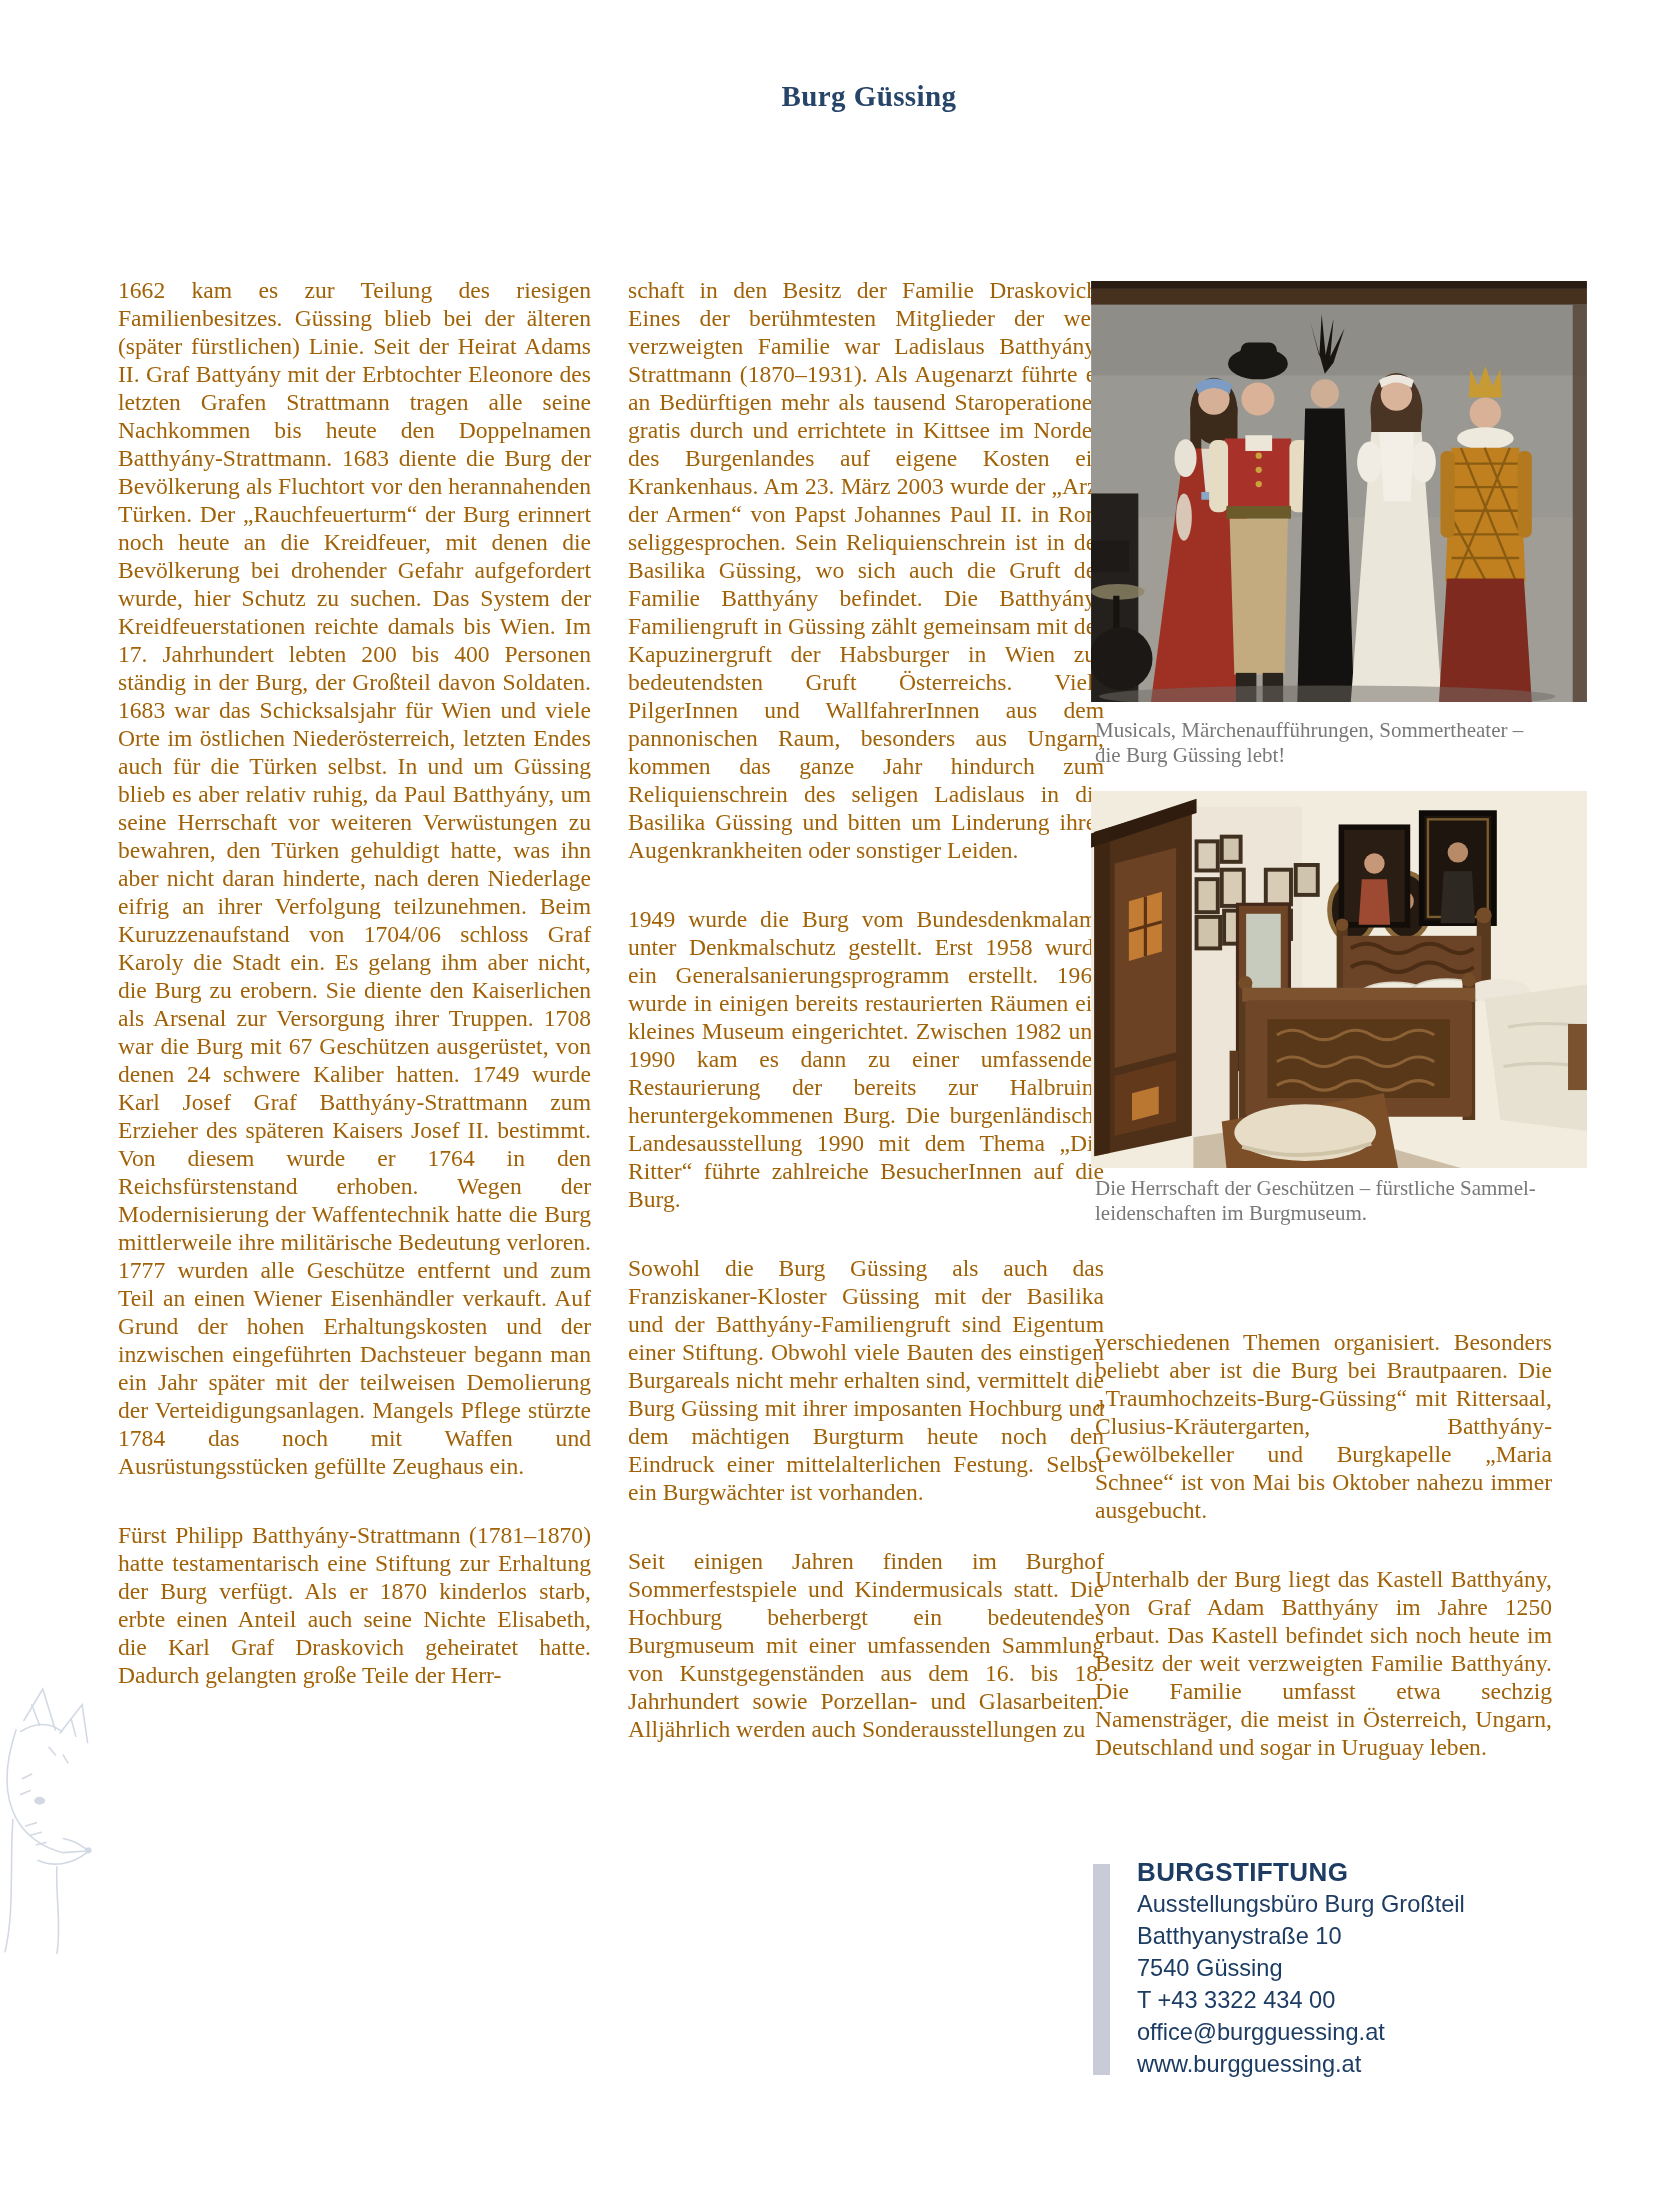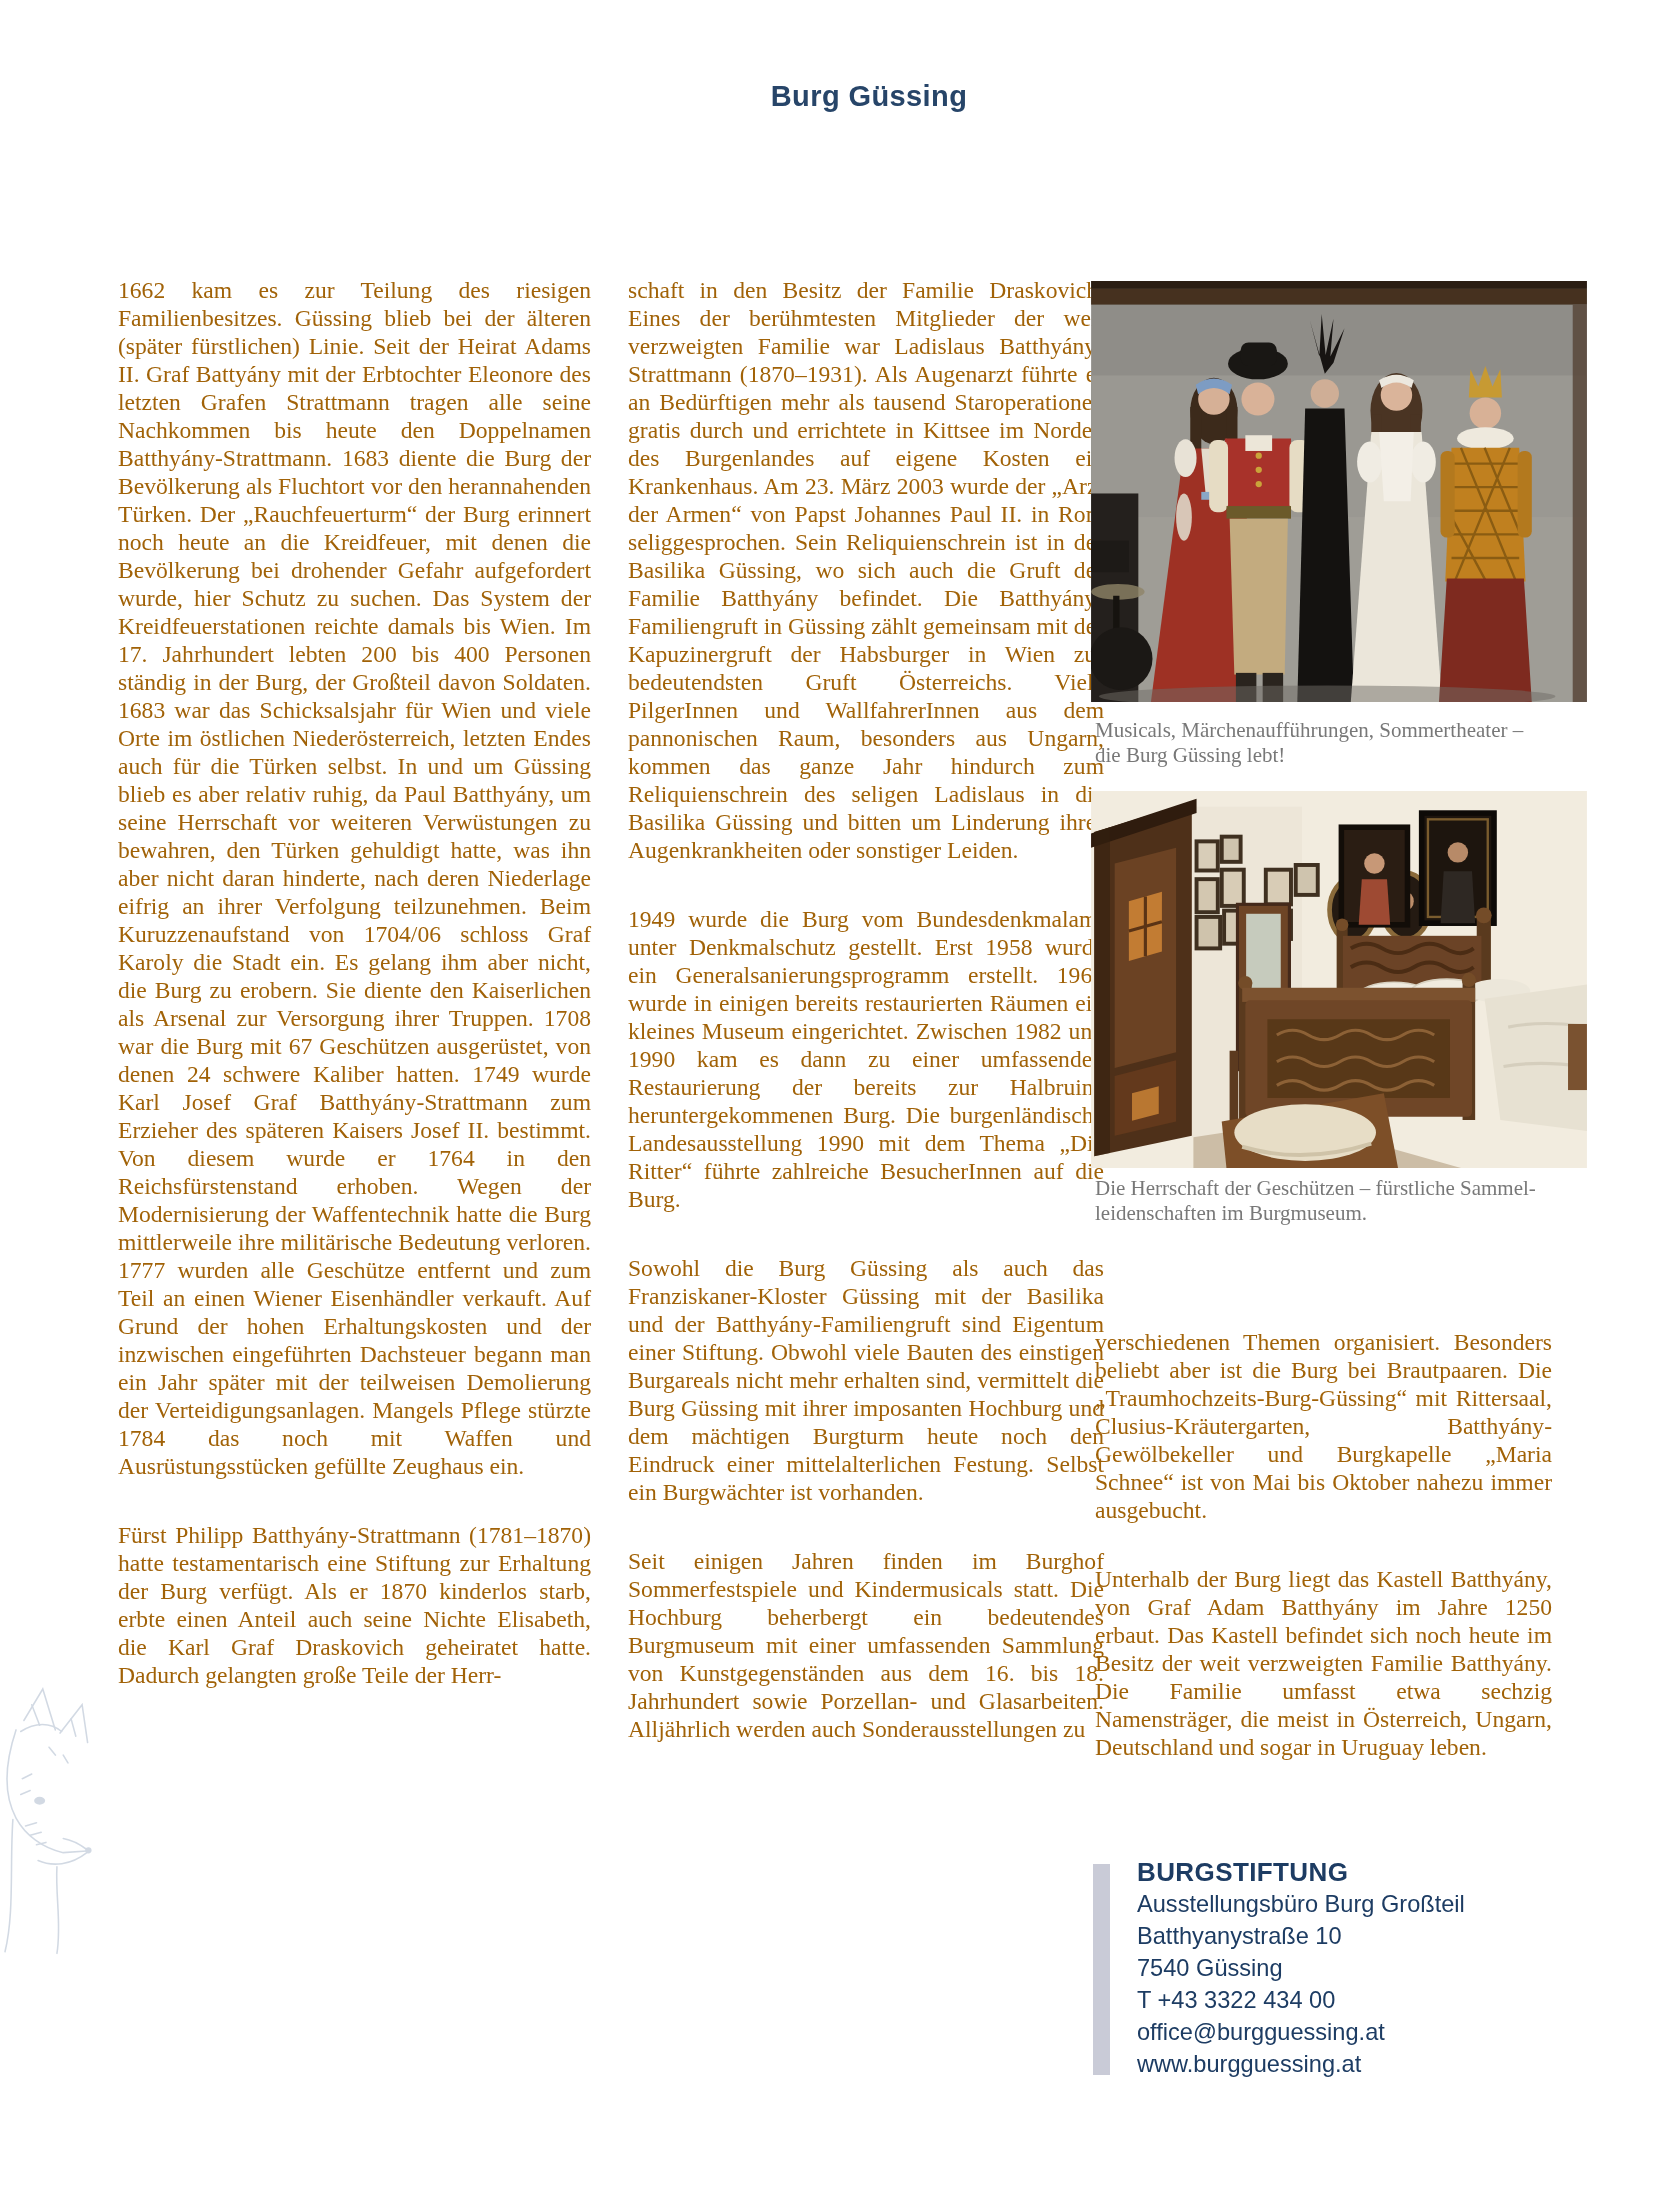--- a/index.html
+++ b/index.html
@@ -1,21 +1,21 @@
 <!DOCTYPE html>
 <html lang="de" style="font-size:12.6px"><head>
 <meta charset="utf-8">
 <style>
   html,body{margin:0;padding:0;background:#ffffff;}
   .page{position:relative;width:1654px;height:2205px;background:#ffffff;overflow:hidden;}
 
   
   .page-title{
     position:absolute;top:80px;left:869px;transform:translateX(-50%);
-    font-family:Liberation Sans, sans-serif;font-weight:700;font-size:29px;
+    font-family:Liberation Serif, serif;font-weight:700;font-size:29px;
     letter-spacing:0.4px;color:#274569;margin:0;white-space:nowrap;
   }
 
   
   .col{position:absolute;font-family:"Liberation Serif",serif;font-size:23.6px;
        line-height:28px;color:#a16207;text-align:justify;text-align-last:left;
        -webkit-hyphens:auto;hyphens:auto;}
   .col p{margin:0;}
   .col p + p{margin-top:41px;}
   .col1{left:118px;top:276px;width:473px;}

